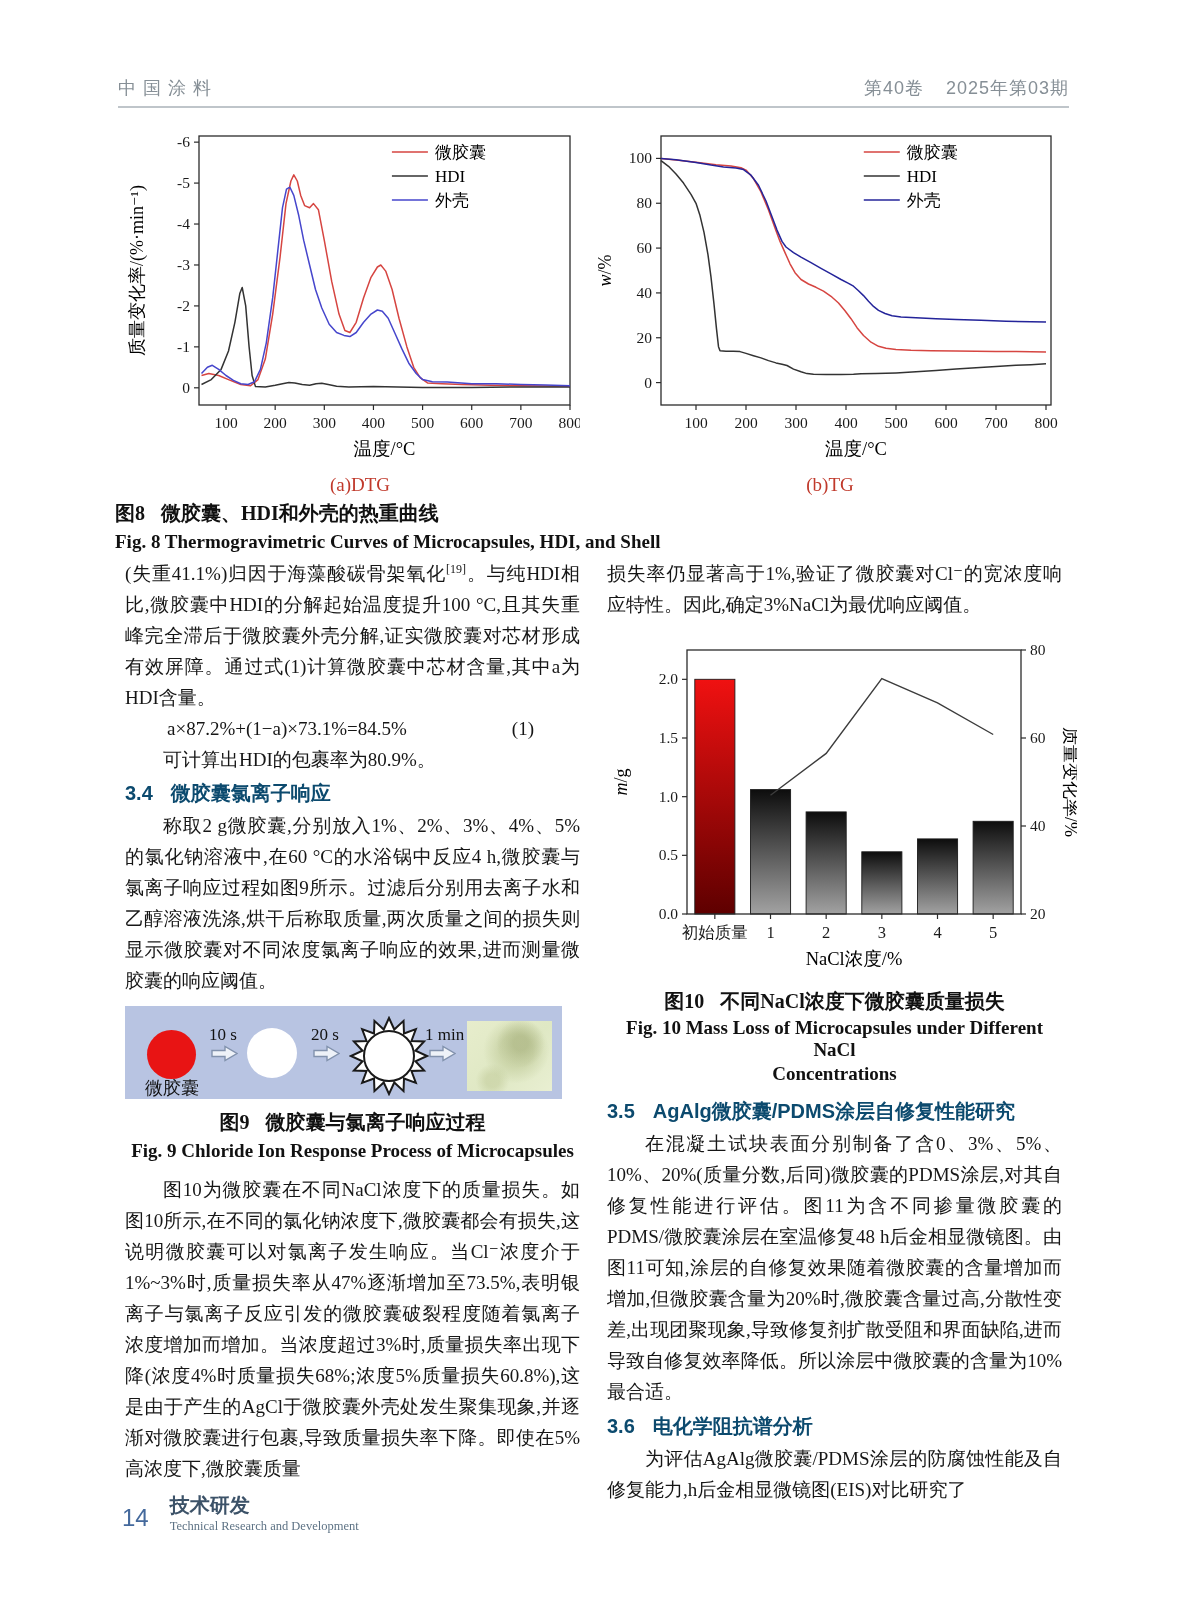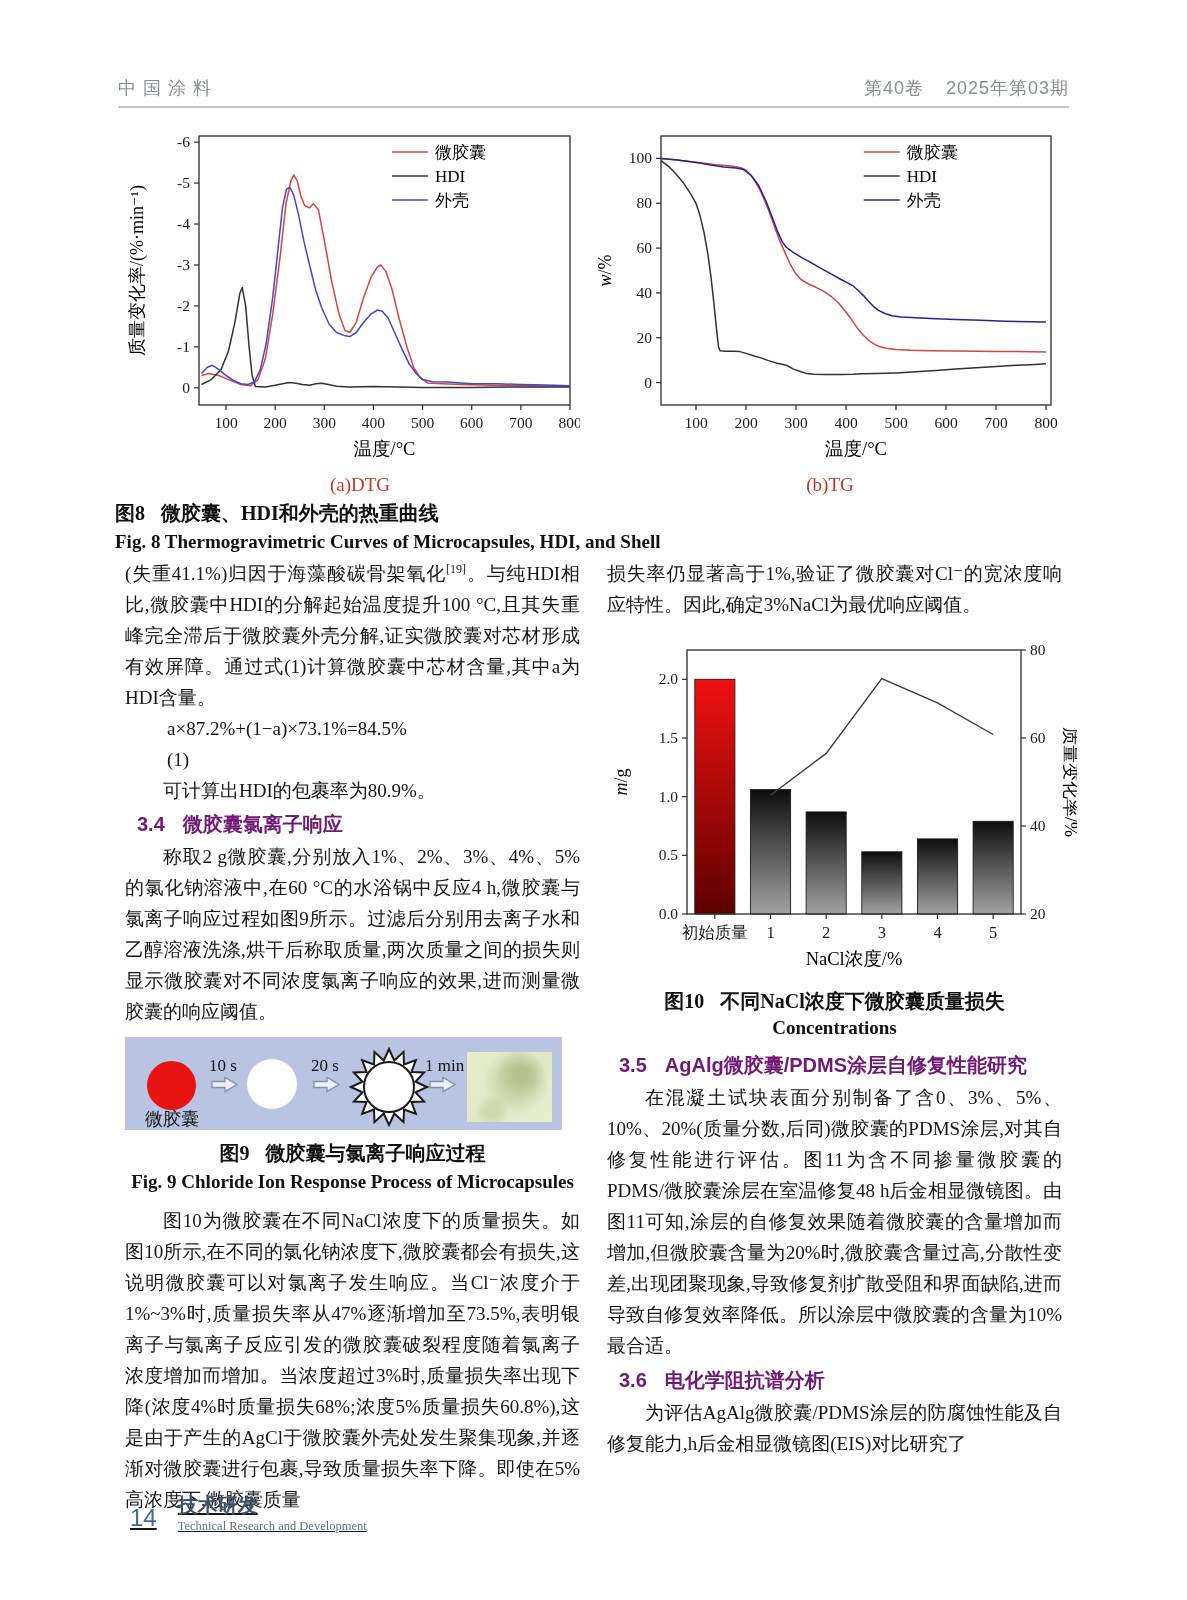--- a/index.html
+++ b/index.html
@@ -19,24 +19,24 @@
   .fig8cap{position:absolute;left:115px;top:500px;width:940px;}
   .capzh{font-weight:bold;font-size:20px;color:#111;}
   .capzh .num{margin-right:16px;}
   .capen{font-weight:bold;font-size:19px;color:#111;margin-top:4px;}
   
   .colL{position:absolute;left:125px;top:558px;width:455px;}
   .colR{position:absolute;left:607px;top:558px;width:455px;}
   .bodyp{font-size:19px;line-height:31px;text-align:justify;text-justify:inter-ideograph;margin:0;}
   .ind{text-indent:2em;}
   sup{font-size:12px;line-height:0;}
-  .formula{display:flex;justify-content:space-between;font-size:19px;line-height:31px;padding-left:42px;padding-right:46px;flex-direction:column;}
+  .formula{display:flex;justify-content:space-between;font-size:19px;line-height:31px;padding-left:42px;padding-right:46px;}
   .formula .fx{font-style:normal;}
   .h3{font-family:"Liberation Sans","DejaVu Sans",sans-serif;font-weight:bold;font-size:20px;
-      color:#701a75;line-height:28px;margin:4px 0 3px 12px;}
+      color:#0c4a6e;line-height:28px;margin:4px 0 3px 0;}
   .h3 .hnum{margin-right:18px;}
   
   .fig9{margin-top:10px;}
   .fig9panel{position:relative;width:437px;height:93px;background:#b8c4e2;}
   .redball{position:absolute;left:22px;top:24px;width:49px;height:49px;border-radius:50%;background:#e81414;}
   .whiteball{position:absolute;left:122px;top:22px;width:50px;height:50px;border-radius:50%;background:#ffffff;}
   .balllabel{position:absolute;left:20px;top:70px;font-size:18px;color:#111;}
   .steplabel{position:absolute;top:19px;font-size:17px;color:#111;}
   .arrow{position:absolute;top:39px;width:27px;height:17px;}
   .sunwrap{position:absolute;left:224px;top:10px;width:80px;height:80px;}
@@ -45,21 +45,21 @@
           radial-gradient(circle at 63% 32%, rgba(150,160,105,0.40) 0 10%, rgba(150,160,105,0) 34%),
           radial-gradient(circle at 58% 42%, rgba(190,200,150,0.55) 0 26%, rgba(190,200,150,0) 52%),
           radial-gradient(circle at 30% 85%, rgba(170,180,120,0.30) 0 8%, rgba(170,180,120,0) 20%),
           linear-gradient(135deg,#e7edcc,#dfe8c4 55%,#e9efd2);}
   .figcap{text-align:center;margin-top:10px;}
   
   .fig10wrap{margin-top:10px;text-align:center;}
   .fig10cap{text-align:center;margin-top:6px;}
   .capen2{font-weight:bold;font-size:19px;color:#111;margin-top:2px;}
   
-  .footer{position:absolute;left:130px;top:1494px;display:flex;align-items:center;text-decoration:underline;}
+  .footer{position:absolute;left:122px;top:1494px;display:flex;align-items:center;}
   .pagenum{font-family:"Liberation Sans","DejaVu Sans",sans-serif;font-size:24px;color:#44699c;
            align-self:flex-end;margin-right:9px;margin-bottom:2px;}
   .fbar{width:3px;background:#2d4b68;margin-right:9px;}
   .fsec .zh{font-family:"Liberation Sans","DejaVu Sans",sans-serif;font-weight:bold;font-size:20px;color:#3c5268;line-height:22px;}
   .fsec .en{font-size:12.5px;color:#5e7385;margin-top:3px;}
   svg text{font-family:"Liberation Serif","DejaVu Serif",serif;}
 </style>
 </head>
 <body>
 
@@ -263,20 +263,21 @@
           <line x1="330.49999999999994" y1="284" x2="330.49999999999994" y2="289" stroke="#2b2b2b" stroke-width="1.2"></line>
           <text x="330.49999999999994" y="308" font-size="16.5" fill="#1a1a1a" text-anchor="middle">4</text>
           <line x1="386.16666666666663" y1="284" x2="386.16666666666663" y2="289" stroke="#2b2b2b" stroke-width="1.2"></line>
           <text x="386.16666666666663" y="308" font-size="16.5" fill="#1a1a1a" text-anchor="middle">5</text>
           <text x="247" y="335" font-size="18.5" text-anchor="middle">NaCl浓度/%</text>
           <text x="20" y="152" font-size="18" text-anchor="middle" transform="rotate(-90,20,152)"><tspan font-style="italic">m</tspan><tspan>/g</tspan></text>
           <text x="458" y="152" font-size="18" text-anchor="middle" transform="rotate(90,458,152)">质量变化率/%</text>
         </svg>
       <div class="fig10cap">
         <div class="capzh"><span class="num">图10</span><span>不同NaCl浓度下微胶囊质量损失</span></div>
+        <div class="capen2">Fig. 10   Mass Loss of Microcapsules under Different NaCl</div>
         <div class="capen2">Concentrations</div>
       </div>
     </div>
     <div class="h3" style="margin-top:12px;"><span class="hnum">3.5</span><span>AgAlg微胶囊/PDMS涂层自修复性能研究</span></div>
     <p class="bodyp ind">在混凝土试块表面分别制备了含0、3%、5%、10%、20%(质量分数,后同)微胶囊的PDMS涂层,对其自修复性能进行评估。图11为含不同掺量微胶囊的PDMS/微胶囊涂层在室温修复48 h后金相显微镜图。由图11可知,涂层的自修复效果随着微胶囊的含量增加而增加,但微胶囊含量为20%时,微胶囊含量过高,分散性变差,出现团聚现象,导致修复剂扩散受阻和界面缺陷,进而导致自修复效率降低。所以涂层中微胶囊的含量为10%最合适。</p>
     <div class="h3" style="margin-top:5px;"><span class="hnum">3.6</span><span>电化学阻抗谱分析</span></div>
     <p class="bodyp ind">为评估AgAlg微胶囊/PDMS涂层的防腐蚀性能及自修复能力,h后金相显微镜图(EIS)对比研究了</p>
   </div>
 
   <div class="footer">

